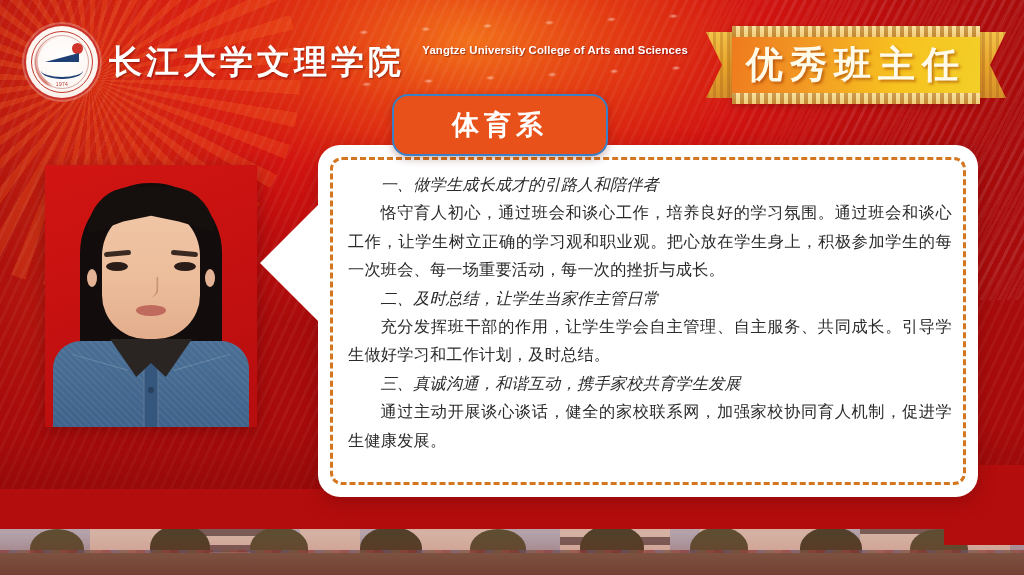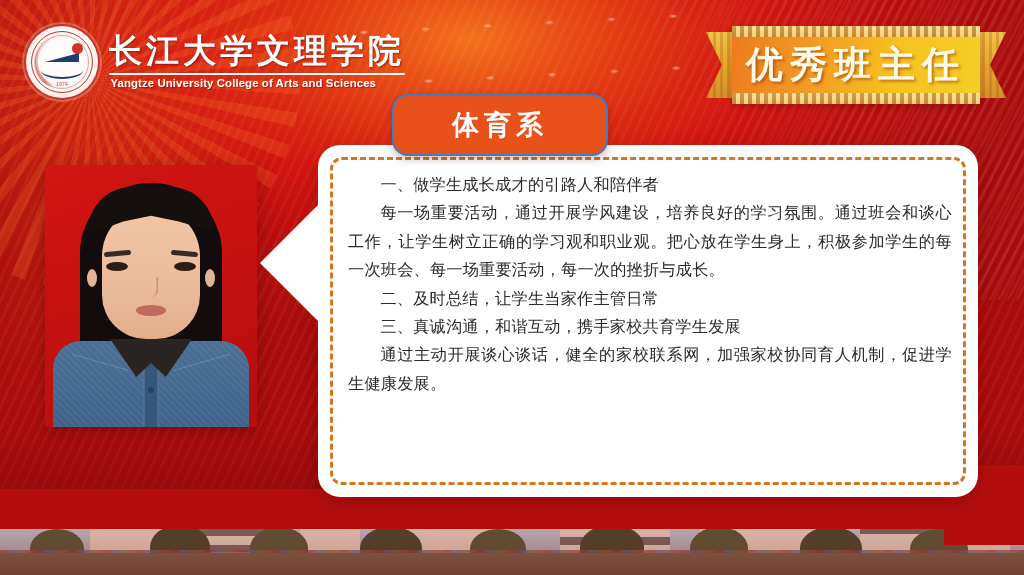--- a/index.html
+++ b/index.html
@@ -66,21 +66,21 @@
   .emblem-sun{position:absolute;left:46px;top:17px;width:11px;height:11px;border-radius:50%;background:#d0342a;}
   .emblem-boat{position:absolute;left:15px;top:36px;width:42px;height:15px;
     border-bottom:2.6px solid #1e3f73;border-radius:0 0 50% 50%;}
   .emblem-sail{position:absolute;left:19px;top:27px;width:34px;height:9px;
     background:#1e3f73;clip-path:polygon(0 100%,100% 0,100% 100%);}
   .emblem-arcTxt{position:absolute;inset:8px;border-radius:50%;
     background:conic-gradient(from 200deg, rgba(192,57,43,.0) 0deg, rgba(192,57,43,.55) 18deg, rgba(192,57,43,0) 150deg);
     -webkit-mask:radial-gradient(circle, transparent 60%, #000 62%);
     mask:radial-gradient(circle, transparent 60%, #000 62%);}
   .emblem-yr{position:absolute;left:0;right:0;bottom:11px;text-align:center;font-size:5px;color:#b03a2e;letter-spacing:.3px;}
-  .uni-txt{display:flex;flex-direction:column;gap:2px;}
+  .uni-txt{display:flex;flex-direction:row;gap:8px;}
   .uni-cn{font-family:"DejaVu Serif","Liberation Serif",serif;font-weight:bold;font-size:33px;color:#ffffff;
     letter-spacing:4px;line-height:1.05;text-shadow:1px 1px 2px rgba(90,0,0,.55);}
   .uni-rule{height:2px;background:#fff;margin:2px 0 1px;border-radius:1px;}
   .uni-en{font-size:11.5px;font-weight:bold;color:#ffffff;letter-spacing:.1px;line-height:1;
     text-shadow:1px 1px 1px rgba(90,0,0,.5);transform:scaleX(.99);white-space:nowrap;}
 
   
   .ribbon{position:absolute;right:18px;top:26px;width:300px;height:78px;}
   .rib-tail{position:absolute;top:6px;width:52px;height:66px;
     background:linear-gradient(180deg,#f3c34a 0%,#e8a62c 50%,#d7902a 100%);}
@@ -116,21 +116,21 @@
   
   .card{position:absolute;left:318px;top:145px;width:660px;height:352px;background:#ffffff;border-radius:22px;
     box-shadow:0 6px 18px rgba(80,0,0,.28);z-index:4;}
   .card-dash{position:absolute;left:12px;top:12px;right:12px;bottom:12px;border:3px dashed #d4761f;border-radius:12px;}
   .pointer{position:absolute;left:-58px;top:58px;width:60px;height:120px;z-index:3;
     background:#ffffff;clip-path:polygon(100% 0,100% 100%,0 50%);
     filter:drop-shadow(-2px 2px 2px rgba(120,30,0,.25));}
   .card-body{position:absolute;left:30px;top:26px;right:26px;bottom:22px;overflow:hidden;
     font-family:"DejaVu Sans","Liberation Sans",sans-serif;color:#2b2b2b;}
   .para{font-size:16.2px;line-height:28.4px;letter-spacing:.2px;margin:0;text-align:justify;}
-  .para.head{text-indent:2em;}
+  .para.head{text-indent:2em;font-style:italic;}
   .para.body{text-indent:2em;}
 
   
   .photo{position:absolute;left:45px;top:165px;width:212px;height:262px;overflow:hidden;
     background:#c9110f;box-shadow:0 4px 14px rgba(70,0,0,.35);}
   .ph-bg{position:absolute;inset:0;background:linear-gradient(160deg,#d11512 0%,#c21010 60%,#b60d0d 100%);}
   .ph-neck{position:absolute;left:50%;top:150px;width:54px;height:60px;transform:translateX(-50%);
     background:#e9bb9c;border-radius:0 0 24px 24px;}
   .ph-hair-b{position:absolute;left:50%;top:18px;width:142px;height:210px;transform:translateX(-50%);
     background:#120d0c;border-radius:70px 70px 48px 48px;}
@@ -255,22 +255,23 @@
 
   <div class="dept">
     <span class="dept-txt">体育系</span>
   </div>
 
   <div class="card">
     <div class="pointer"></div>
     <div class="card-dash"></div>
     <div class="card-body">
       <p class="para head">一、做学生成长成才的引路人和陪伴者</p>
-      <p class="para body">每一场重要活动，通过开展学风建设，培养良好的学习氛围。通过班会和谈心工作，让学生树立正确的学习观和职业观。把心放在学生身上，积极参加学生的每一次班会、每一场重要活动，每一次的挫折与成长。</p>
+      <p class="para body">恪守育人初心，通过班会和谈心工作，培养良好的学习氛围。通过班会和谈心工作，让学生树立正确的学习观和职业观。把心放在学生身上，积极参加学生的每一次班会、每一场重要活动，每一次的挫折与成长。</p>
       <p class="para head">二、及时总结，让学生当家作主管日常</p>
+      <p class="para body">充分发挥班干部的作用，让学生学会自主管理、自主服务、共同成长。引导学生做好学习和工作计划，及时总结。</p>
       <p class="para head">三、真诚沟通，和谐互动，携手家校共育学生发展</p>
       <p class="para body">通过主动开展谈心谈话，健全的家校联系网，加强家校协同育人机制，促进学生健康发展。</p>
     </div>
   </div>
 
   <div class="photo">
     <div class="ph-bg"></div>
     <div class="ph-neck"></div>
     <div class="ph-hair-b"></div>
     <div class="ph-face"></div>

